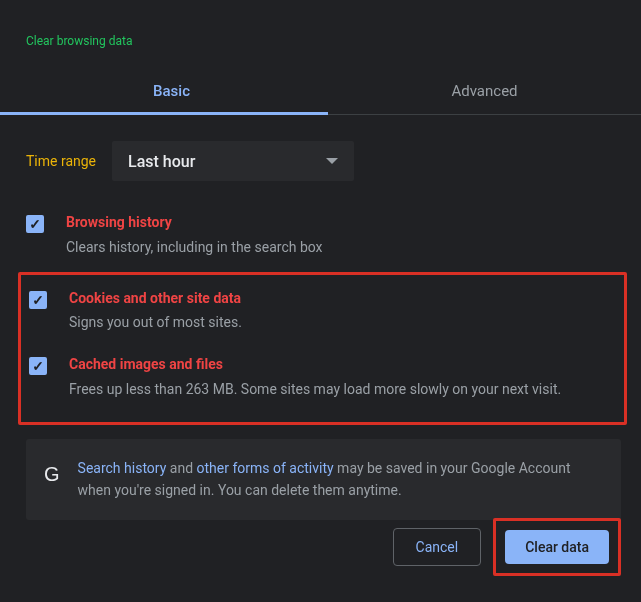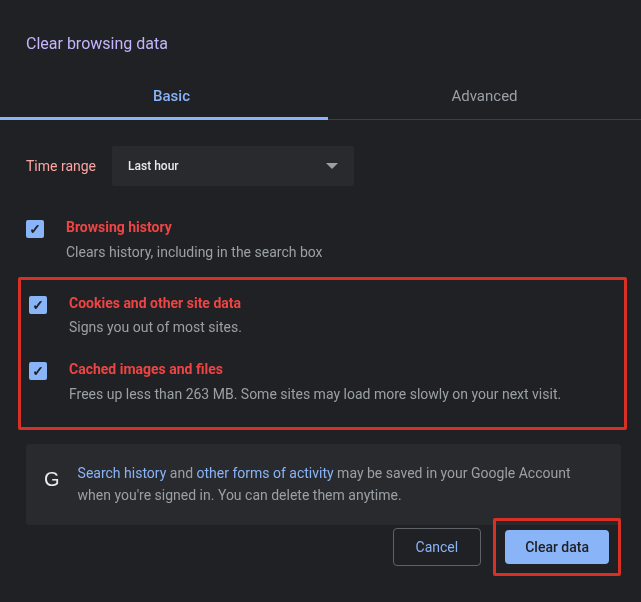--- a/index.html
+++ b/index.html
@@ -14,23 +14,23 @@
       font-family: 'Segoe UI', Roboto, Arial, sans-serif;
       color: #e8eaed;
       overflow: hidden;
     }
     .dialog {
       width: 100%;
       height: 100%;
       position: relative;
     }
     .dialog-title {
-      font-size: 16px;
+      font-size: 12px;
       font-weight: 400;
-      color: #c4b5fd;
+      color: #22c55e;
       padding: 34px 0 0 26px;
     }
     .tabs {
       display: flex;
       margin-top: 22px;
       border-bottom: 1px solid #3c4043;
     }
     .tab {
       flex: 1;
       text-align: center;
@@ -55,39 +55,39 @@
     }
     .tab-inactive {
       color: #9aa0a6;
     }
     .time-range-row {
       display: flex;
       align-items: center;
       padding: 26px 0 0 26px;
     }
     .time-range-label {
-      color: #fca5a5;
+      color: #eab308;
       font-size: 14px;
       margin-right: 16px;
     }
     .select-box {
       background: #292a2d;
       border: none;
       width: 242px;
       height: 40px;
       display: flex;
       align-items: center;
       justify-content: space-between;
       padding: 0 16px;
       cursor: pointer;
       border-radius: 2px;
     }
     .select-value {
       color: #e8eaed;
-      font-size: 12px;
+      font-size: 16px;
       font-weight: 500;
     }
     .caret-down {
       width: 0;
       height: 0;
       border-left: 6px solid transparent;
       border-right: 6px solid transparent;
       border-top: 6px solid #9aa0a6;
     }
     .options-list {

